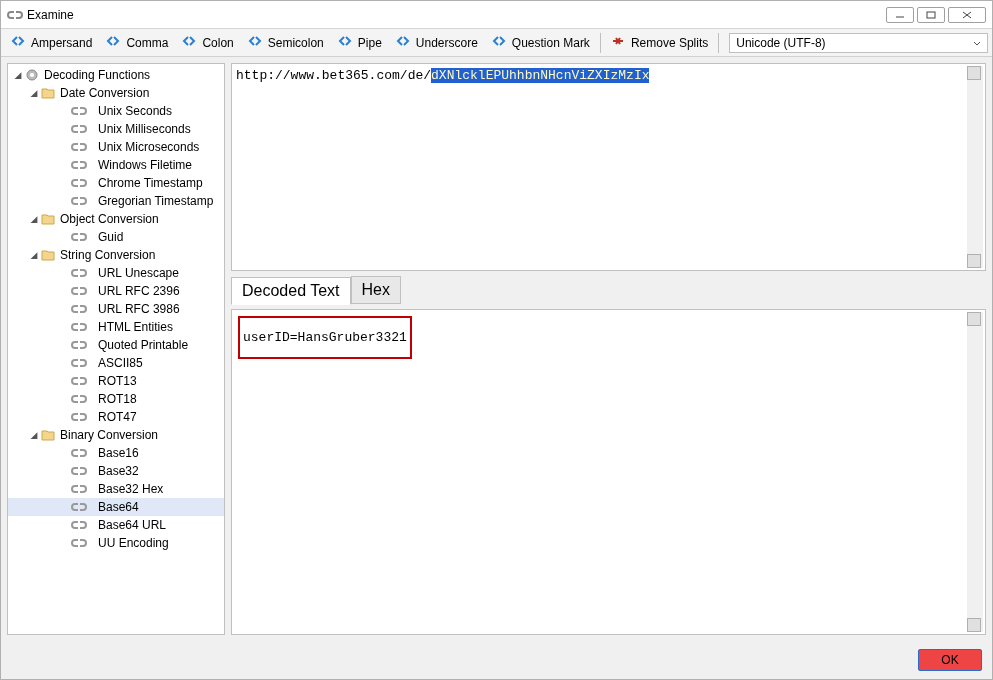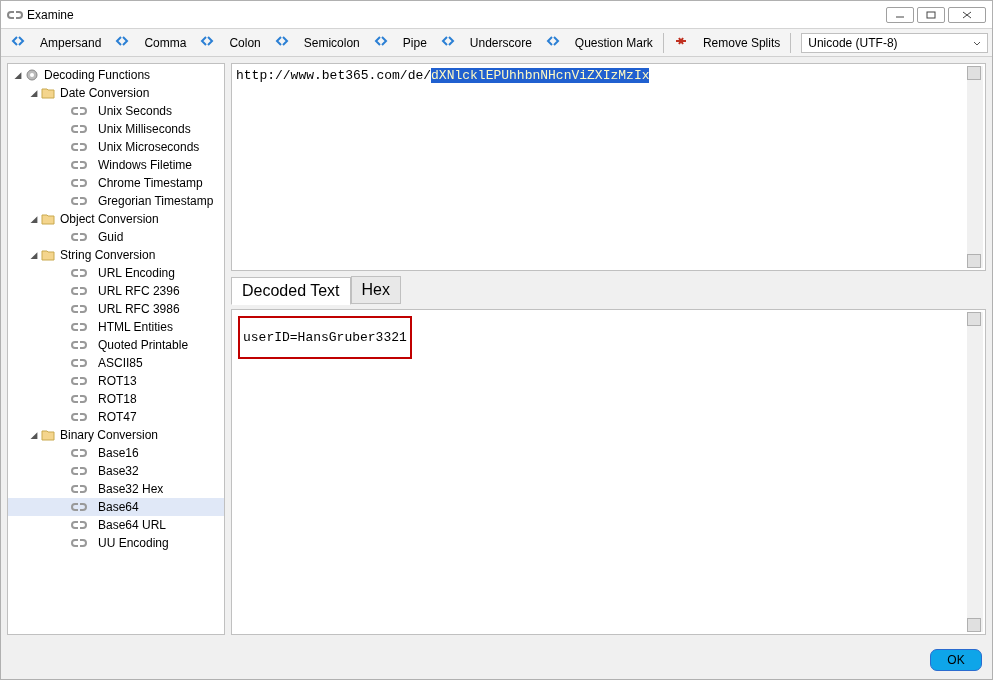--- a/index.html
+++ b/index.html
@@ -5,21 +5,21 @@
 * { box-sizing: border-box; margin: 0; padding: 0; }
 body { font-family: "Segoe UI", Tahoma, sans-serif; font-size: 12px; background: #fff; color: #000; width: 993px; height: 680px; overflow: hidden; }
 .window { width: 993px; height: 680px; border: 1px solid #b0b0b0; background: #f0f0f0; display: flex; flex-direction: column; }
 .titlebar { height: 28px; background: #fff; border-bottom: 1px solid #d4d4d4; display: flex; align-items: center; padding: 0 6px; justify-content: space-between; }
 .titlebar-left { display: flex; align-items: center; gap: 4px; }
 .titlebar-right { display: flex; gap: 3px; }
 .titlebar-btn { width: 28px; height: 16px; border: 1px solid #a0a0a0; background: #fff; font-size: 10px; display: flex; align-items: center; justify-content: center; cursor: default; border-radius: 2px; font-family: sans-serif; }
 .titlebar-btn.close { width: 38px; }
 .chain-icon { display: inline-flex; align-items: center; }
 .toolbar { height: 28px; background: #f4f4f4; border-bottom: 1px solid #d0d0d0; display: flex; align-items: center; padding: 0 4px; gap: 2px; }
-.tool-btn { display: flex; align-items: center; gap: 15px; padding: 3px 6px; cursor: pointer; background: transparent; border-radius: 3px; }
+.tool-btn { display: flex; align-items: center; gap: 6px; padding: 3px 6px; cursor: pointer; background: transparent; border-radius: 3px; }
 .tool-sep { width: 1px; height: 20px; background: #c0c0c0; margin: 0 2px; }
 .encoding-sel { flex: 1; margin-left: 6px; display: flex; align-items: center; padding: 2px 6px; background: #fff; border: 1px solid #c0c0c0; justify-content: space-between; }
 .body { flex: 1; display: flex; padding: 6px; gap: 6px; background: #f0f0f0; }
 .sidebar { width: 218px; background: #fff; border: 1px solid #c0c0c0; overflow-y: auto; padding: 2px 0; }
 .tree-item { display: flex; align-items: center; padding: 2px 0; cursor: default; white-space: nowrap; }
 .tree-item.selected { background: #e0e8f7; }
 .tree-toggle { width: 12px; font-size: 9px; text-align: center; color: #555; }
 .tree-indent-1 { padding-left: 4px; }
 .tree-indent-2 { padding-left: 20px; }
 .tree-indent-3 { padding-left: 44px; gap: 7px; }
@@ -31,21 +31,21 @@
 .input-pane { height: 208px; background: #fff; border: 1px solid #c0c0c0; position: relative; padding: 4px; overflow: auto; font-family: "Courier New", monospace; font-size: 13px; }
 .input-scroll { position: absolute; right: 2px; top: 2px; bottom: 2px; width: 16px; background: #f0f0f0; }
 .input-scroll-thumb { width: 14px; height: 14px; background: #e0e0e0; border: 1px solid #b0b0b0; position: absolute; left: 0; }
 .input-text .hl { background: #2060d0; color: #fef9c3; }
 .tabrow { display: flex; align-items: flex-end; }
 .tab { padding: 4px 10px; border: 1px solid #c0c0c0; background: #e8e8e8; font-size: 16px; position: relative; cursor: pointer; }
 .tab.active { background: #fff; border-bottom: 1px solid #fff; margin-bottom: -1px; z-index: 2; }
 .output-pane { flex: 1; background: #fff; border: 1px solid #c0c0c0; position: relative; padding: 6px; overflow: auto; font-family: "Courier New", monospace; font-size: 13px; }
 .output-text { display: inline-block; border: 2px solid #c00000; padding: 12px 3px; }
 .footer { height: 38px; display: flex; justify-content: flex-end; align-items: center; padding: 0 10px; }
-.ok-btn { width: 52px; height: 22px; border: 1px solid #2a6bcf; background: #0ea5e9; border-radius: 7px; display: flex; align-items: center; justify-content: center; cursor: pointer; }
+.ok-btn { width: 64px; height: 22px; border: 1px solid #2a6bcf; background: #ef4444; border-radius: 2px; display: flex; align-items: center; justify-content: center; cursor: pointer; }
 </style>
 </head>
 <body>
 
 <div class="window">
 
   <div class="titlebar">
     <div class="titlebar-left">
       <span class="chain-icon">
         <svg viewBox="0 0 16 10">
@@ -235,21 +235,21 @@
           </span>
           <span>String Conversion</span>
         </div>
         <div class="tree-item tree-indent-3">
           <span class="tree-toggle"></span>
           <span class="tree-icon chain-icon">
             <svg viewBox="0 0 16 10">
               <path d="M4 1h3v2H4a2 2 0 000 4h3v2H4a4 4 0 010-8zm5 0h3a4 4 0 010 8H9V7h3a2 2 0 000-4H9V1z" fill="#999"></path>
             </svg>
           </span>
-          <span>URL Encoding</span>
+          <span>URL Unescape</span>
         </div>
         <div class="tree-item tree-indent-3">
           <span class="tree-toggle"></span>
           <span class="tree-icon chain-icon">
             <svg viewBox="0 0 16 10">
               <path d="M4 1h3v2H4a2 2 0 000 4h3v2H4a4 4 0 010-8zm5 0h3a4 4 0 010 8H9V7h3a2 2 0 000-4H9V1z" fill="#999"></path>
             </svg>
           </span>
           <span>URL RFC 2396</span>
         </div>

